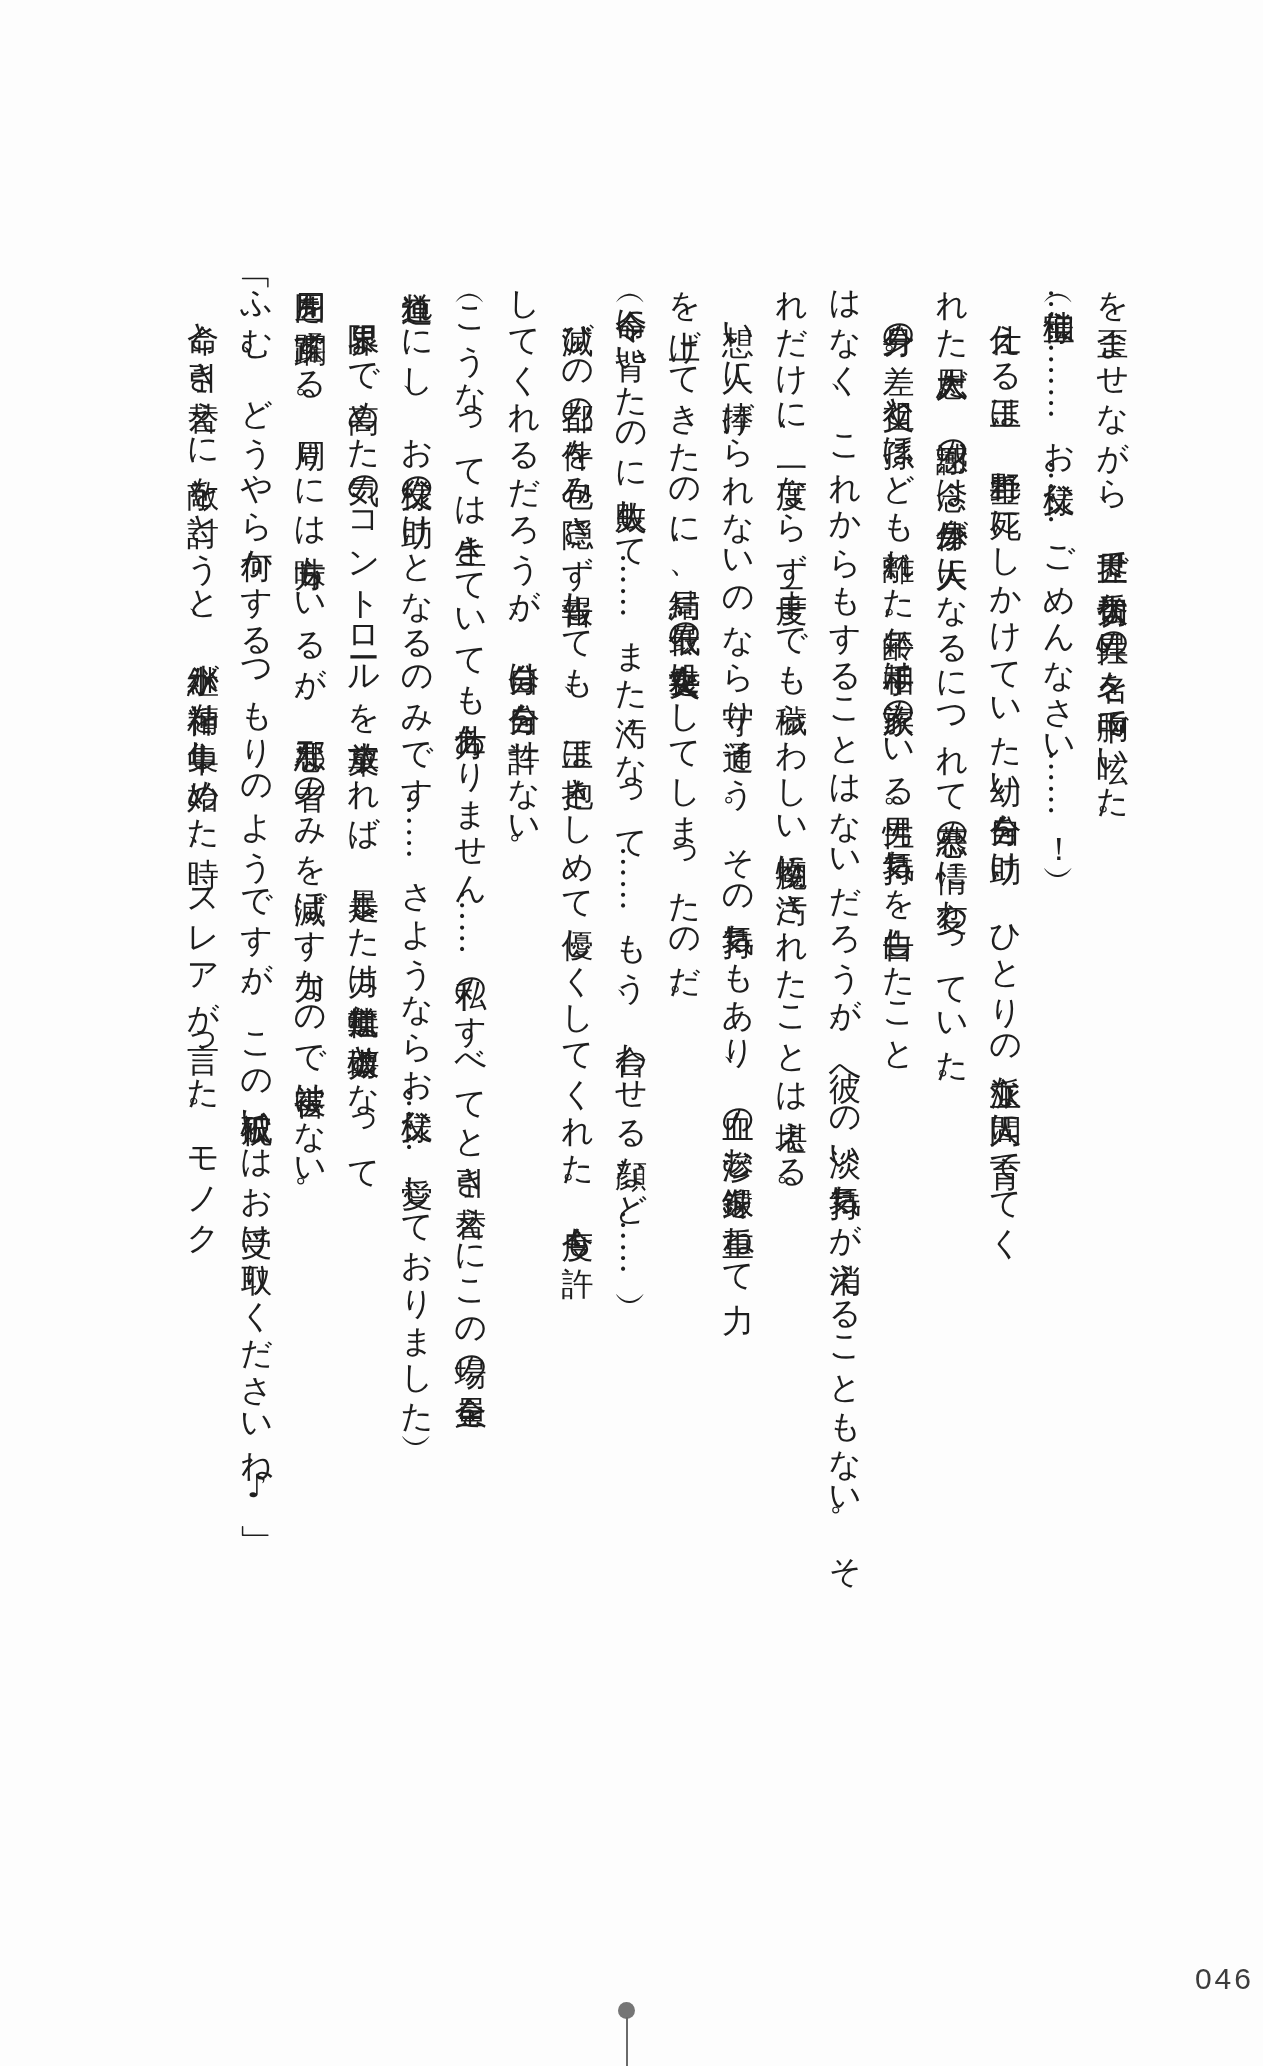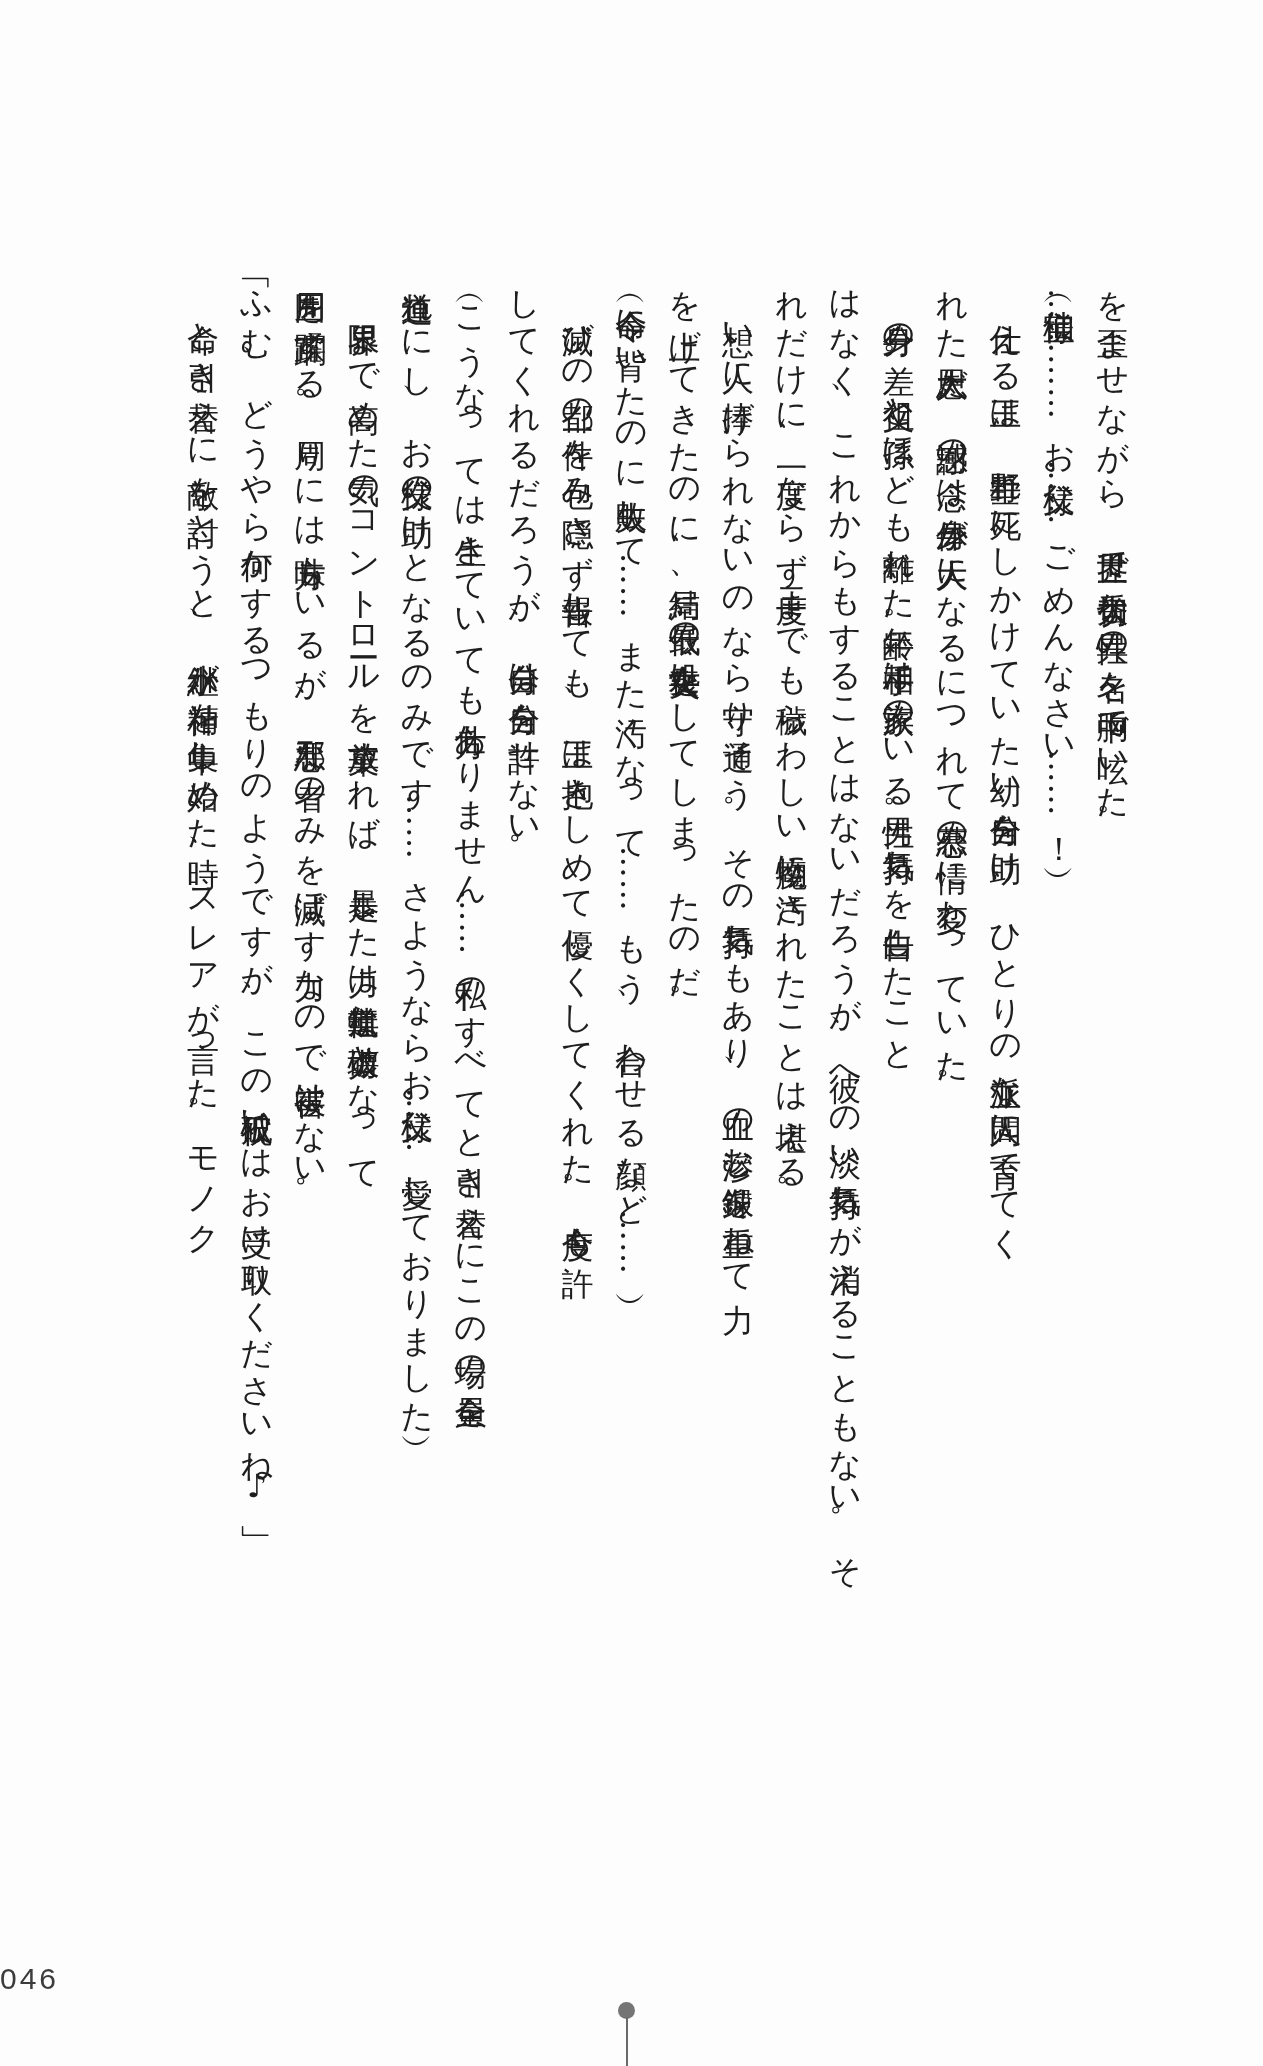--- a/index.html
+++ b/index.html
@@ -37,21 +37,21 @@
     white-space: nowrap;
   }
   .text-column.indent-full { text-indent: 1em; }
   .text-column.indent-half { text-indent: 0.5em; }
   
   .page-number {
     position: absolute;
     top: 1962px;
     left: 0;
     width: 1254px;
-    text-align: left;
+    text-align: right;
     font-family: "Liberation Sans", "DejaVu Sans", sans-serif;
     font-weight: 300;
     font-size: 30px;
     letter-spacing: 3px;
     color: #3c3c3c;
   }
   .marker-dot {
     position: absolute;
     left: 618px;
     top: 2002px;

